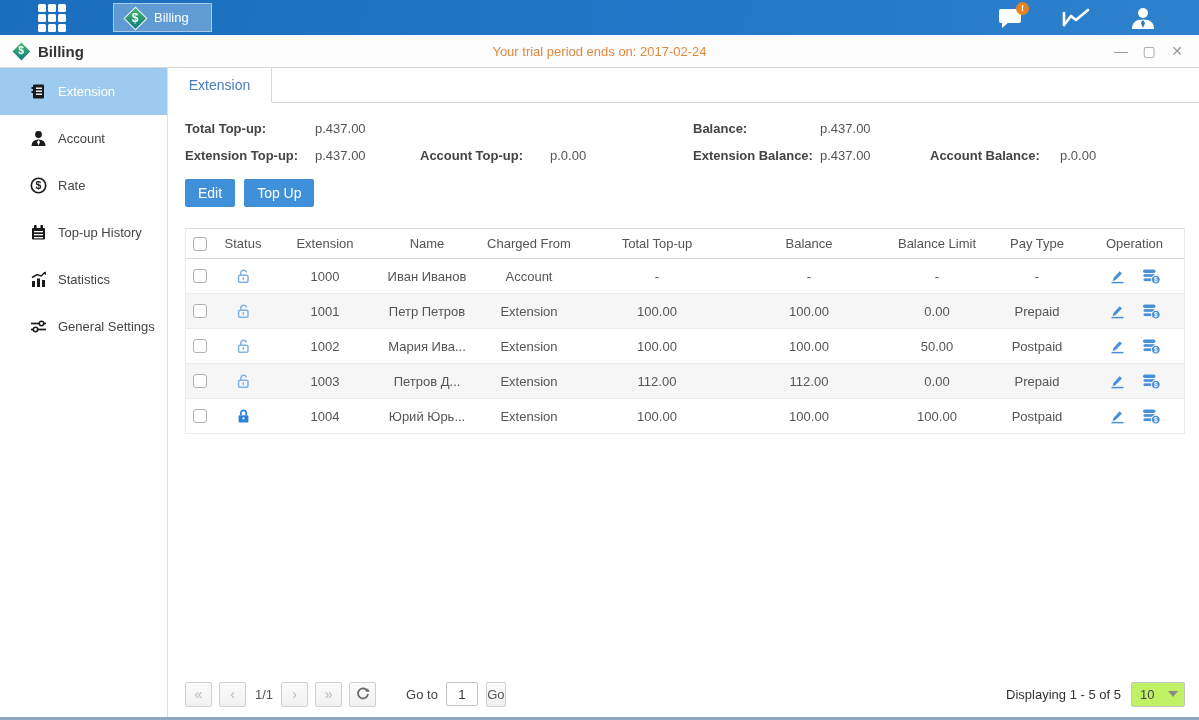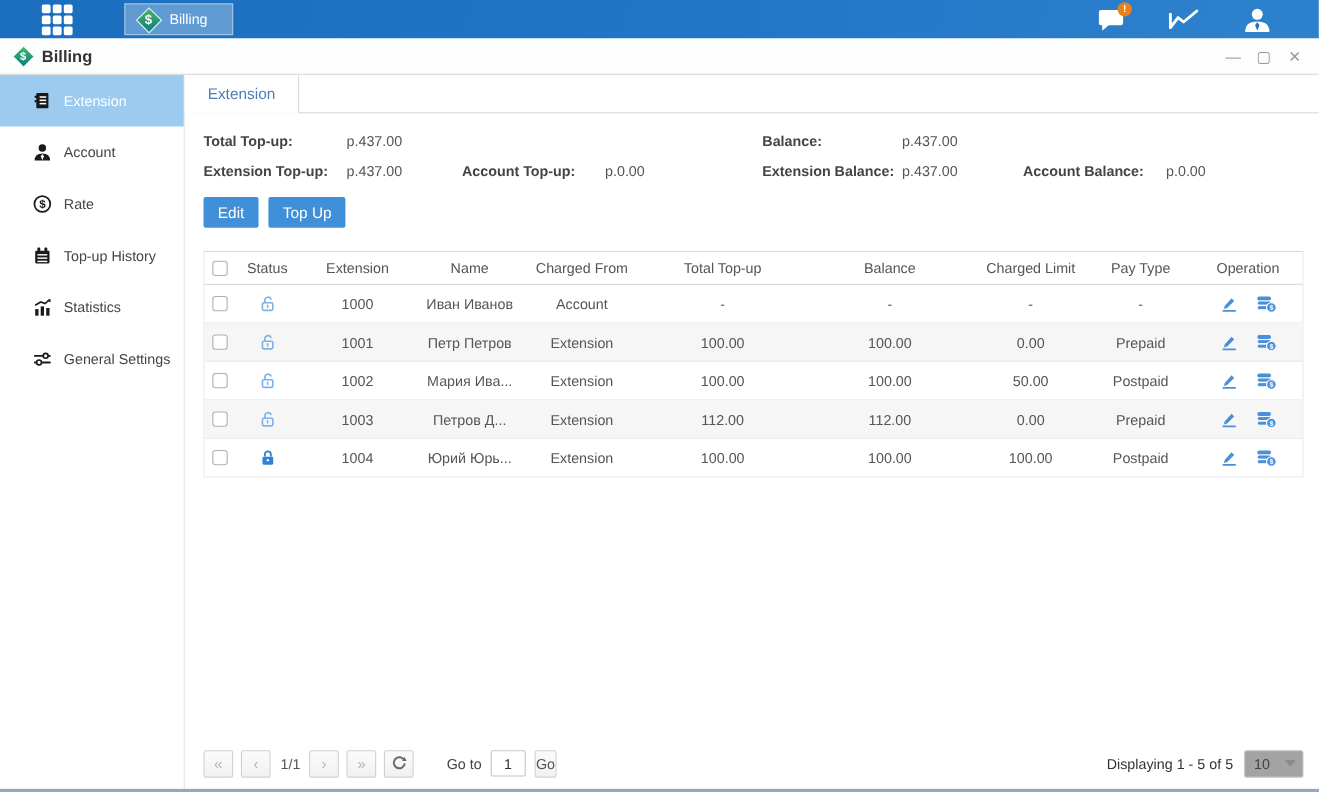--- a/index.html
+++ b/index.html
@@ -69,21 +69,21 @@
 
   
   .pagbar { height:34px; margin:0 14px 6px 17px; display:flex; align-items:center; font-size:13px; color:#444; }
   .pgbtn { width:27px; height:25px; border:1px solid #d0d0d0; background:linear-gradient(#fbfbfb,#f1f1f1); border-radius:2px;
            display:flex; align-items:center; justify-content:center; color:#b8b8b8; font-size:14px; margin-right:7px; cursor:pointer; }
   .pgnum { margin:0 8px 0 2px; color:#555; }
   .goto { margin-left:23px; margin-right:8px; color:#444; }
   .goto-input { width:32px; height:24px; border:1px solid #c5c5c5; border-radius:2px; text-align:center; font-size:13px; color:#333;
                 font-family:inherit; margin-right:8px; }
   .pag-right { margin-left:auto; display:flex; align-items:center; gap:10px; color:#333; }
-  .pagesel { width:54px; height:25px; border:1px solid #c5c5c5; border-radius:2px; background:#a3a3a3; display:flex; align-items:center;
+  .pagesel { width:54px; height:25px; border:1px solid #c5c5c5; border-radius:2px; background:#bef264; display:flex; align-items:center;
              padding:0 6px 0 8px; justify-content:space-between; color:#444; cursor:pointer; }
   .caret { width:0; height:0; border-left:5px solid transparent; border-right:5px solid transparent; border-top:6px solid #8a8a8a; }
 </style>
 </head>
 <body>
 
 <div class="window">
 
   <div class="topbar">
     <div class="apps-grid">
@@ -127,20 +127,21 @@
     </div>
   </div>
 
   <div class="titlebar">
     <div class="title-left">
       <span class="diamond small">
           <span>$</span>
         </span>
       <span class="title-text">Billing</span>
     </div>
+    <div class="trial">Your trial period ends on: 2017-02-24</div>
     <div class="win-controls">
       <span class="wc">—</span>
       <span class="wc">▢</span>
       <span class="wc">✕</span>
     </div>
   </div>
 
   <div class="content">
 
     <div class="sidebar">
@@ -236,21 +237,21 @@
         <div class="t-row t-head">
           <div>
               <div class="ck"></div>
             </div>
           <div>Status</div>
           <div>Extension</div>
           <div>Name</div>
           <div>Charged From</div>
           <div>Total Top-up</div>
           <div>Balance</div>
-          <div>Charged Limit</div>
+          <div>Balance Limit</div>
           <div>Pay Type</div>
           <div>Operation</div>
         </div>
         <div class="t-body">
             <div class="t-row">
     <div>
                 <div class="ck"></div>
               </div>
     <div class="lockcell">
       <svg width="17" height="17" viewBox="0 0 17 17">

